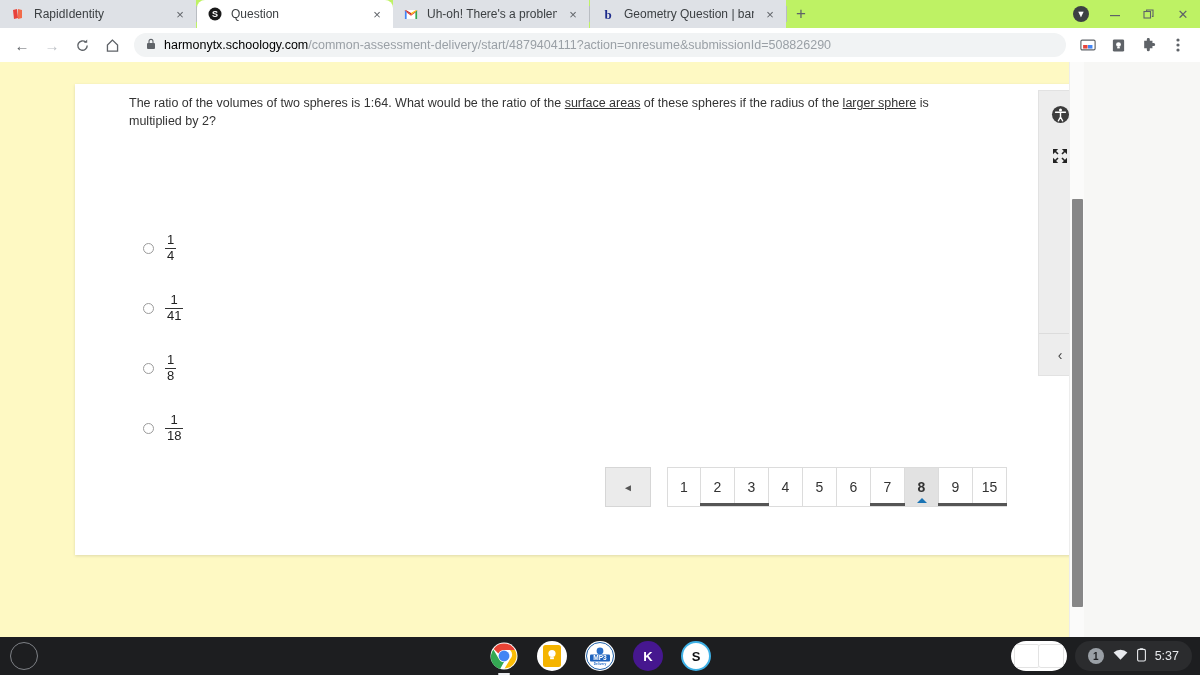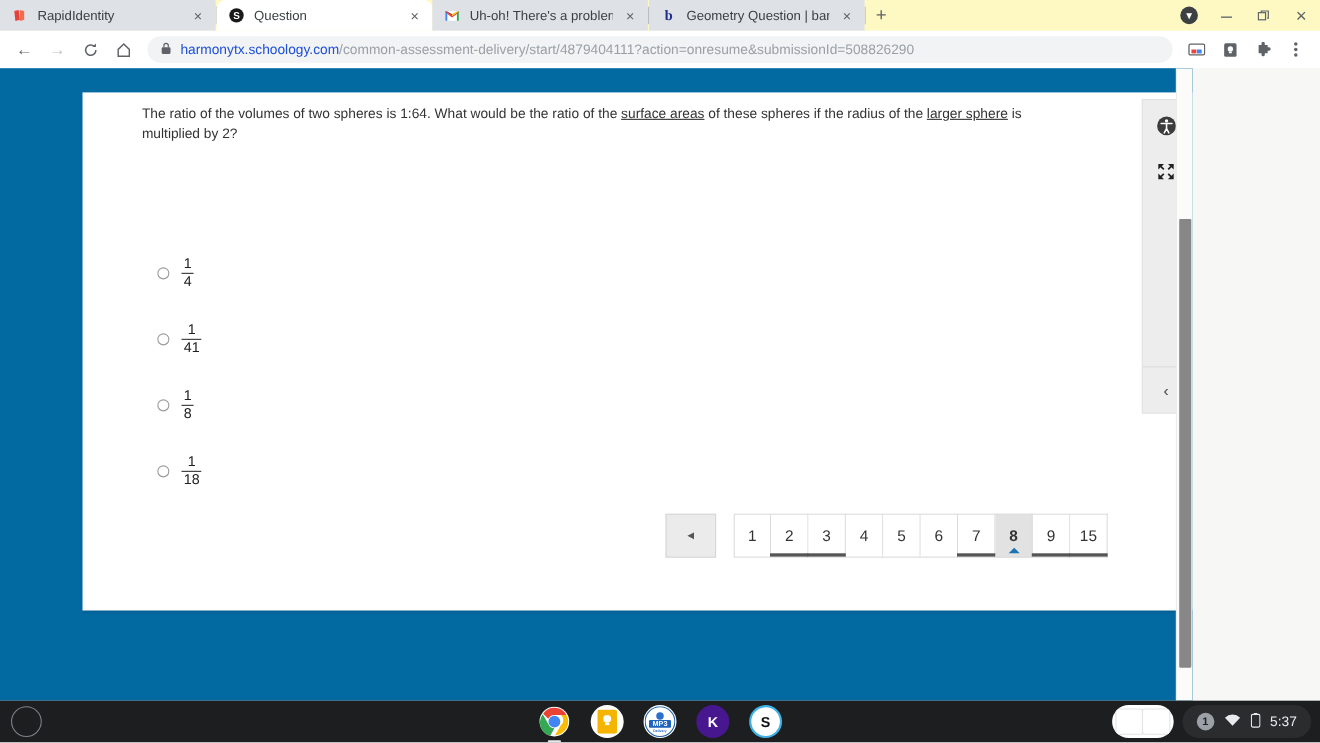--- a/index.html
+++ b/index.html
@@ -7,21 +7,21 @@
     width: 1200px; height: 675px;
     font-family: "Liberation Sans", sans-serif;
     background: #f7f7f5;
     overflow: hidden;
   }
   .screen { position: relative; width: 1200px; height: 675px; }
 
   
   .tabstrip {
     position: absolute; top: 0; left: 0; width: 1200px; height: 28px;
-    background: #fef9c3;
+    background: #bef264;
     display: flex; align-items: flex-end;
   }
   .tab {
     height: 28px; display: flex; align-items: center;
     padding: 0 8px 0 10px; gap: 8px;
     font-size: 12px; color: #3c4043;
     position: relative;
   }
   .tab.inactive { background: #dee1e6; }
   .tab.active {
@@ -76,27 +76,27 @@
   }
   .tb-icon.disabled { color: #bdc1c6; }
   .omnibox {
     flex: 1 1 auto; height: 24px; margin: 0 6px;
     background: #f1f3f4; border-radius: 12px;
     display: flex; align-items: center; gap: 8px;
     padding: 0 12px; min-width: 0;
   }
   .omnibox .lock { font-size: 10px; color: #5f6368; }
   .url { font-size: 12.5px; color: #9aa0a6; white-space: nowrap; overflow: hidden; }
-  .url .host { color: #1d4ed8; }
+  .url .host { color: #000000; }
   .tb-right { display: flex; align-items: center; gap: 2px; }
 
   
   .viewport {
     position: absolute; top: 62px; left: 0; width: 1084px; height: 575px;
-    background: #0369a1; overflow: hidden;
+    background: #fef9c3; overflow: hidden;
   }
   .page-scrollbar {
     position: absolute; right: 0; top: 0; width: 15px; height: 575px;
     background: #fbfbfa; border-left: 1px solid #ededed;
   }
   .page-scrollbar .thumb {
     position: absolute; left: 2px; width: 11px;
     top: 137px; height: 408px;
     background: #878787; border-radius: 1px;
   }

